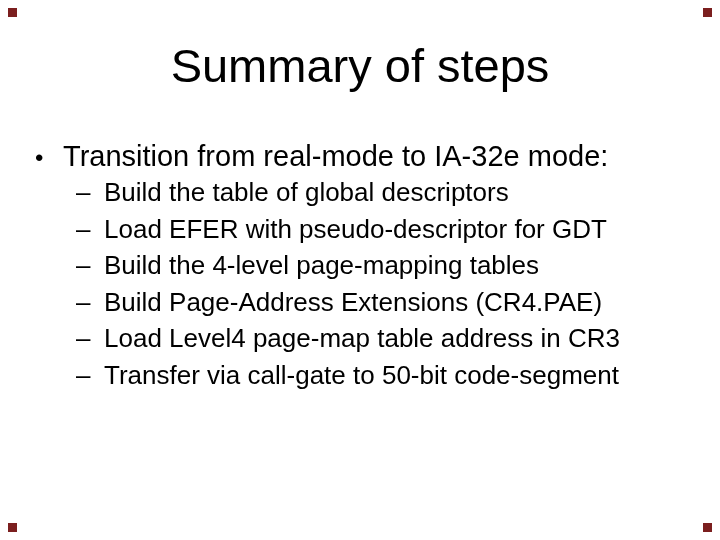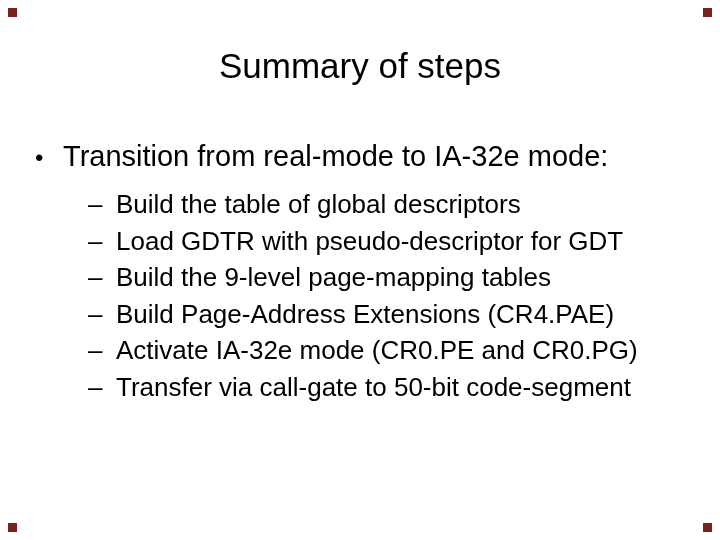--- a/index.html
+++ b/index.html
@@ -27,21 +27,21 @@
   .corner-tr { right: 8px; top: 8px; }
   .corner-bl { left: 8px;  bottom: 8px; }
   .corner-br { right: 8px; bottom: 8px; }
 
   .slide-title {
     position: absolute;
     top: 40px;
     left: 0;
     width: 720px;
     text-align: center;
-    font-size: 35px;
+    font-size: 47px;
     line-height: 52px;
     font-weight: 400;
     white-space: nowrap;
   }
   .bullet-line {
     position: absolute;
     top: 136px;
     left: 35px;
     font-size: 29px;
     line-height: 40px;
@@ -50,21 +50,21 @@
   .bullet-line .marker {
     display: inline-block;
     width: 28px;
     font-size: 24px;
     vertical-align: baseline;
   }
   .sub-list {
     position: absolute;
     top: 170px;
     left: 72px;
-    margin: 16px;
+    margin: 4px;
     padding: 0;
     list-style: none;
     font-size: 26px;
     line-height: 36.5px;
   }
   .sub-list li {
     white-space: nowrap;
   }
   .sub-list .marker {
     display: inline-block;
@@ -82,20 +82,20 @@
   <div class="corner-mark corner-br" style="background: rgb(123, 31, 31);"></div>
 
   <div class="slide-title">Summary of steps</div>
 
   <div class="bullet-line">
     <span class="marker">•</span><span>Transition from real-mode to IA-32e mode:</span>
   </div>
 
   <ul class="sub-list">
     <li><span class="marker">–</span><span>Build the table of global descriptors</span></li>
-    <li><span class="marker">–</span><span>Load GDTR with pseudo-descriptor for GDT</span></li>
-    <li><span class="marker">–</span><span>Build the 9-level page-mapping tables</span></li>
+    <li><span class="marker">–</span><span>Load EFER with pseudo-descriptor for GDT</span></li>
+    <li><span class="marker">–</span><span>Build the 4-level page-mapping tables</span></li>
     <li><span class="marker">–</span><span>Build Page-Address Extensions (CR4.PAE)</span></li>
-    <li><span class="marker">–</span><span>Activate IA-32e mode (CR0.PE and CR0.PG)</span></li>
+    <li><span class="marker">–</span><span>Load Level4 page-map table address in CR3</span></li>
     <li><span class="marker">–</span><span>Transfer via call-gate to 50-bit code-segment</span></li>
   </ul>
 
 </div>
 
 </body></html>

